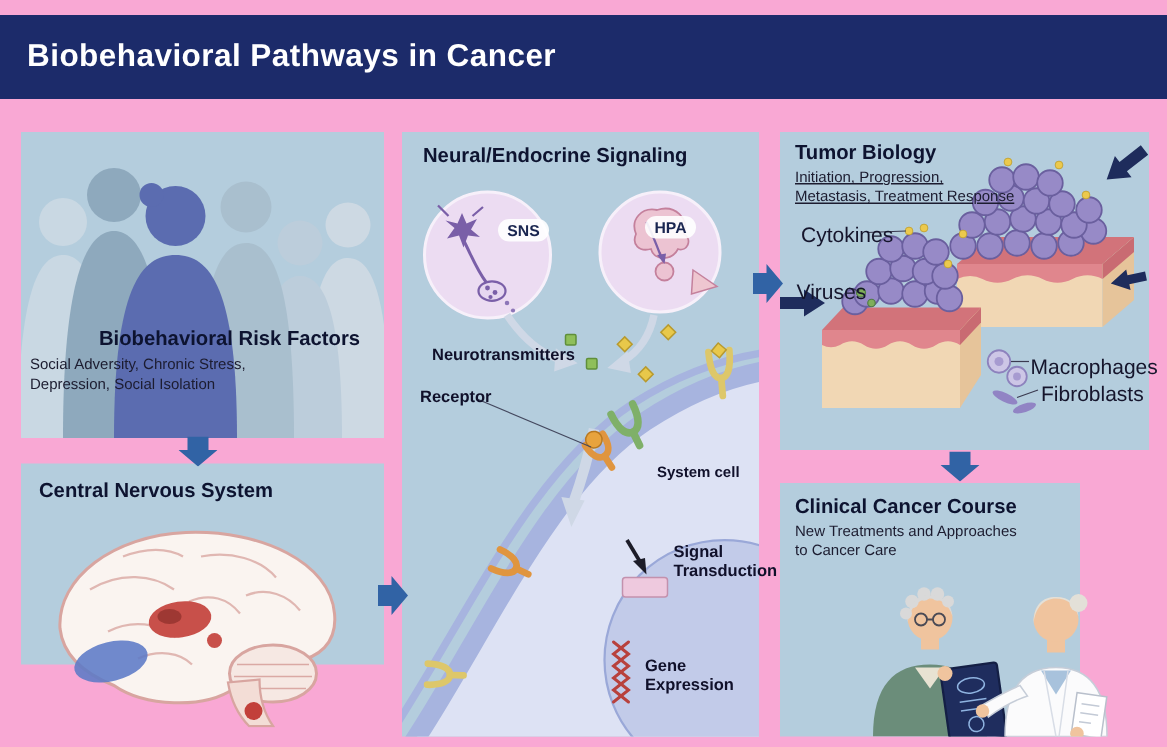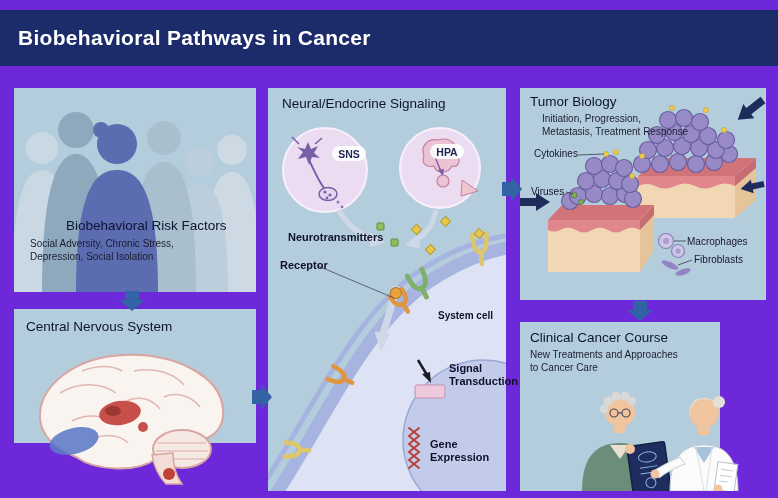--- a/index.html
+++ b/index.html
@@ -1,31 +1,31 @@
 <!DOCTYPE html>
 <html><head>
 <meta charset="utf-8">
 <style>
   html,body{margin:0;padding:0;background:#ffffff;}
   body{font-family:"Liberation Sans",sans-serif;}
-  .stage{position:relative;width:778px;height:498px;background:#6d28d9;overflow:hidden;}
+  .stage{position:relative;width:778px;height:498px;background:#f9a8d4;overflow:hidden;}
   .header{position:absolute;left:0;top:10px;width:778px;height:56px;background:#1c2b6a;display:flex;align-items:center;box-sizing:border-box;padding-left:18px;}
   .header h1{margin:0;font-size:21px;font-weight:bold;color:#ffffff;letter-spacing:.3px;}
   .panel{position:absolute;background:#b4cddd;}
   #risk-panel{left:14px;top:88px;width:242px;height:204px;}
   #cns-panel{left:14px;top:309px;width:242px;height:134px;}
   #signal-panel{left:268px;top:88px;width:238px;height:403px;}
   #tumor-panel{left:520px;top:88px;width:246px;height:212px;}
   #clinical-panel{left:520px;top:322px;width:200px;height:169px;}
   .panel svg{position:absolute;left:0;top:0;}
-  .p-title{position:absolute;font-size:13.5px;font-weight:normal;color:#0d1330;line-height:1.15;}
+  .p-title{position:absolute;font-size:13.5px;font-weight:bold;color:#0d1330;line-height:1.15;}
   .p-sub{position:absolute;font-size:10px;color:#1c1c30;line-height:1.3;}
   .pre{white-space:pre-line;}
   .s-label{position:absolute;font-size:11px;font-weight:600;color:#10102a;line-height:1.2;}
-  .t-label{position:absolute;font-size:10px;color:#15152c;line-height:1.15;}
+  .t-label{position:absolute;font-size:14px;color:#15152c;line-height:1.15;}
   .flow-arrow{position:absolute;}
   svg text{font-family:"Liberation Sans",sans-serif;}
 </style>
 </head>
 <body>
 
 <div class="stage">
 
   <div class="header">
     <h1>Biobehavioral Pathways in Cancer</h1>
@@ -53,21 +53,21 @@
         <circle cx="62" cy="42" r="18"></circle>
           <path d="M 28,204 C 28,90 46,66 62,66 C 78,66 96,90 96,204 Z"></path>
       </g>
       <g fill="#5b6cb0">
         <circle cx="103" cy="56" r="20"></circle>
           <circle cx="87" cy="42" r="8"></circle>
         <path d="M 62,204 C 62,104 80,82 103,82 C 126,82 144,104 144,204 Z"></path>
       </g>
     </svg>
     <div class="p-title" style="left:12px;top:130px;margin-left:40px;">Biobehavioral Risk Factors</div>
-    <div class="p-sub pre" style="left:16px;top:149px;">Social Adversity, Chronic Stress,
+    <div class="p-sub pre" style="left:6px;top:149px;">Social Adversity, Chronic Stress,
 Depression, Social Isolation</div>
   </div>
 
   <div class="panel" id="cns-panel">
     <div class="p-title" style="left:12px;top:10px;">Central Nervous System</div>
     <svg style="left:8px;top:34px;" width="226" height="142" viewBox="0 0 226 142">
       <path d="M 18,76 C 16,42 54,14 102,12 C 152,10 198,32 201,66 C 203,86 190,96 174,98 C 170,110 152,120 134,116 C 114,130 74,128 54,114 C 34,106 20,94 18,76 Z" fill="#faf4f0" stroke="#d8a5a0" stroke-width="2"></path>
       <g stroke="#e0b7b2" stroke-width="1.5" fill="none">
         <path d="M 60,28 C 75,22 90,22 100,28"></path>
           <path d="M 38,50 C 58,38 80,40 94,50"></path>
@@ -280,21 +280,21 @@
           </g>
       </g>
       <g stroke="#3a3a50" stroke-width="0.8">
         <line x1="58" y1="67" x2="84" y2="66"></line>
         <line x1="46" y1="104" x2="53" y2="106"></line>
         <line x1="166" y1="153" x2="154" y2="153"></line>
         <line x1="172" y1="172" x2="158" y2="177"></line>
       </g>
     </svg>
     <div class="p-title" style="left:10px;top:6px;">Tumor Biology</div>
-    <div class="p-sub pre" style="left:22px;top:24px;">Initiation, Progression,
+    <div class="p-sub pre" style="left:10px;top:24px;text-decoration:underline;">Initiation, Progression,
 Metastasis, Treatment Response</div>
     <div class="t-label" style="left:14px;top:60px;">Cytokines</div>
     <div class="t-label" style="left:11px;top:98px;">Viruses</div>
     <div class="t-label" style="left:167px;top:148px;">Macrophages</div>
     <div class="t-label" style="left:174px;top:166px;">Fibroblasts</div>
   </div>
 
   <div class="panel" id="clinical-panel">
     <div class="p-title" style="left:10px;top:8px;">Clinical Cancer Course</div>
     <div class="p-sub pre" style="left:10px;top:26px;">New Treatments and Approaches

